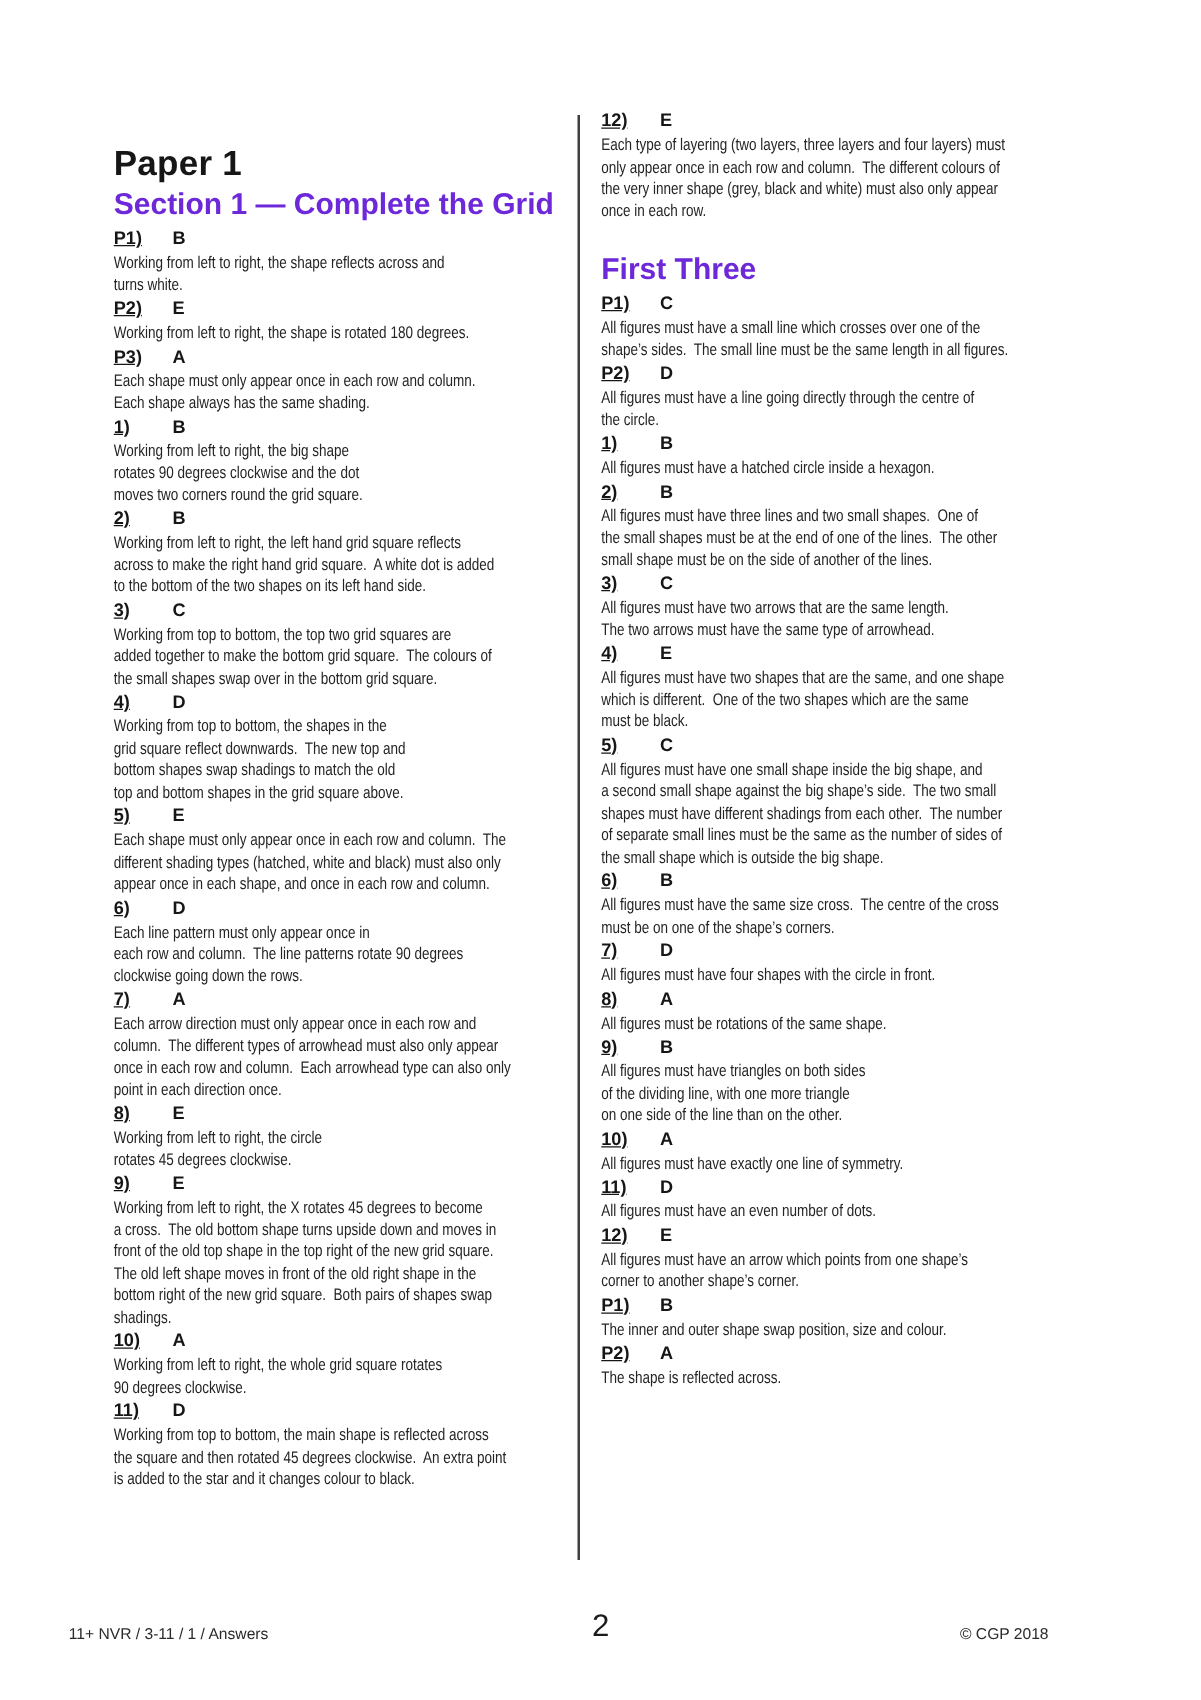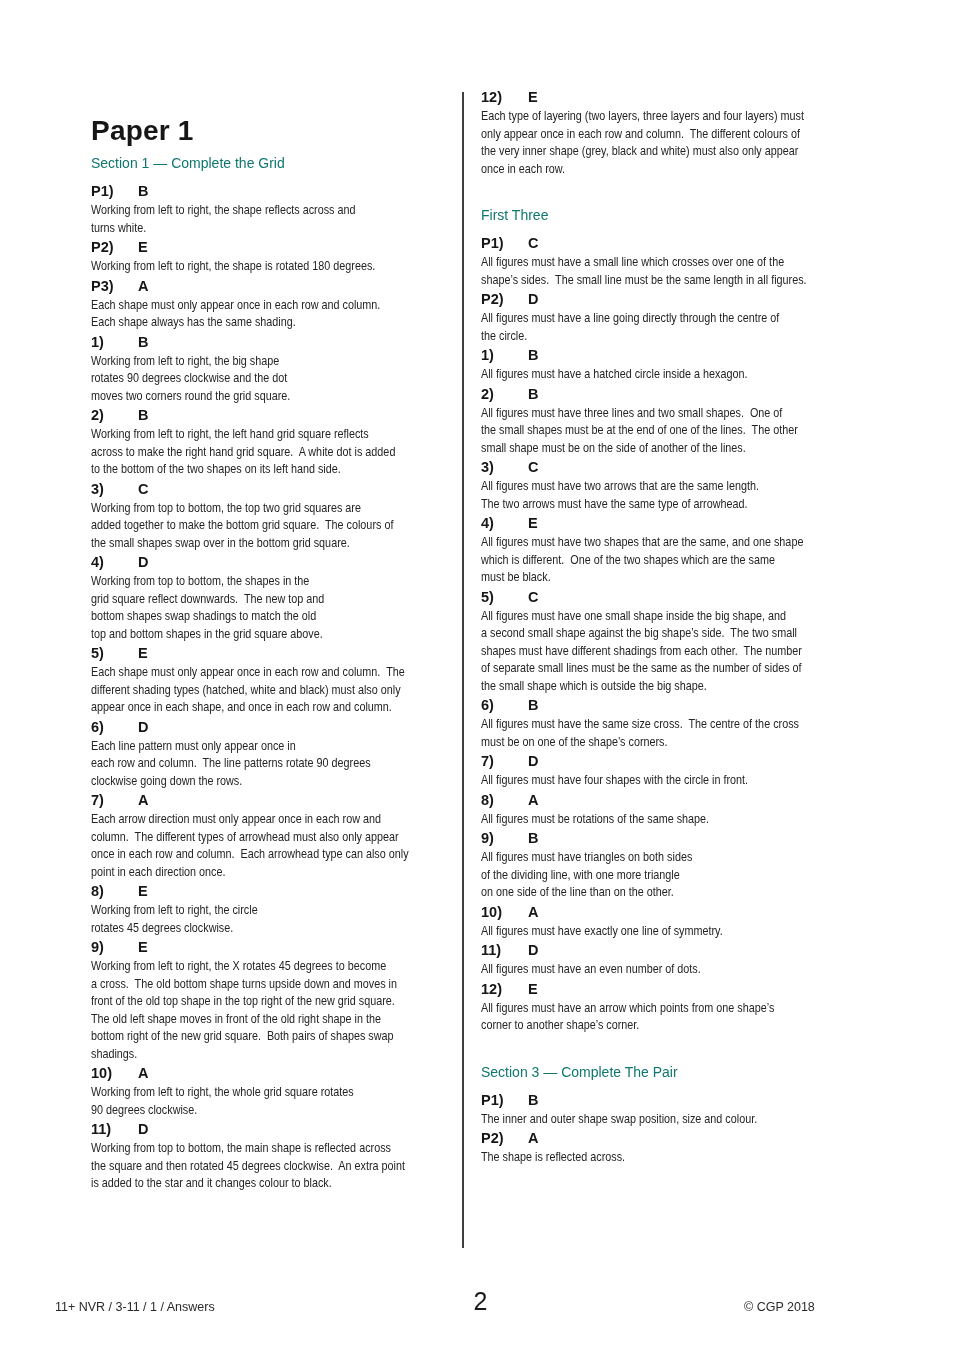--- a/index.html
+++ b/index.html
@@ -16,46 +16,46 @@
   .col-right { left:481px; top:86px; width:374px; }
   .divider {
     position:absolute; left:462px; top:92px;
     width:1.5px; height:1156px; background:#3f3f3f;
   }
   h1.title {
     margin:0; font-size:28px; line-height:30px; font-weight:bold;
     color:#161616; letter-spacing:0.2px;
   }
   h2.heading {
-    margin:27px 0 5px 0; font-size:14px; line-height:23px;
-    font-weight:normal; color:#0f766e; display:table;
+    margin:27px 0 5px 0; font-size:24px; line-height:23px;
+    font-weight:bold; color:#6d28d9; display:table;
   }
   h2.heading.after-title { margin-top:6px; }
   .hline { display:block; }
   .hcenter { text-align:right; }
   .qa-head {
     display:flex; padding-top:2px;
     font-weight:bold; font-size:14.5px; line-height:19px; color:#161616;
   }
-  .qnum { width:47px; flex:none; }
+  .qnum { width:47px; flex:none;text-decoration:underline; }
   .expl {
     font-size:13.5px; line-height:17.5px; color:#242424;
     white-space:pre;
     transform:scaleX(0.8); transform-origin:0 0;
   }
   .footer-left {
     position:absolute; left:55px; top:1300px;
     font-size:12.5px; color:#2a2a2a;
   }
   .footer-page {
     position:absolute; left:0; top:1287px; width:961px;
     text-align:center; font-size:25px; color:#1a1a1a;
   }
   .footer-right {
-    position:absolute; left:744px; top:1300px;
+    position:absolute; left:768px; top:1300px;
     font-size:12.5px; color:#2a2a2a;
   }
 </style>
 </head>
 <body>
 
 <div class="page">
   <div class="col col-left">
       <h1 class="title">Paper 1</h1>
       <h2 class="heading after-title">
@@ -308,23 +308,20 @@
         <div class="expl">All figures must have an even number of dots.</div>
       </div>
       <div class="qa">
         <div class="qa-head">
           <span class="qnum">12)</span>
           <span class="ans">E</span>
         </div>
         <div class="expl">All figures must have an arrow which points from one shape’s
 corner to another shape’s corner.</div>
       </div>
-      <h2 class="heading">
-        <span class="hline">Section 3 — Complete The Pair</span>
-      </h2>
       <div class="qa">
         <div class="qa-head">
           <span class="qnum">P1)</span>
           <span class="ans">B</span>
         </div>
         <div class="expl">The inner and outer shape swap position, size and colour.</div>
       </div>
       <div class="qa">
         <div class="qa-head">
           <span class="qnum">P2)</span>

